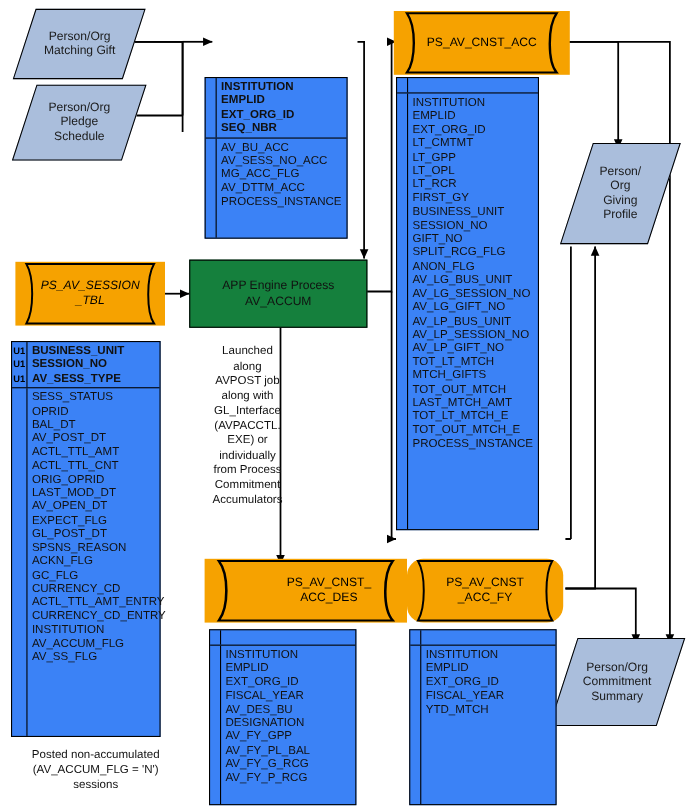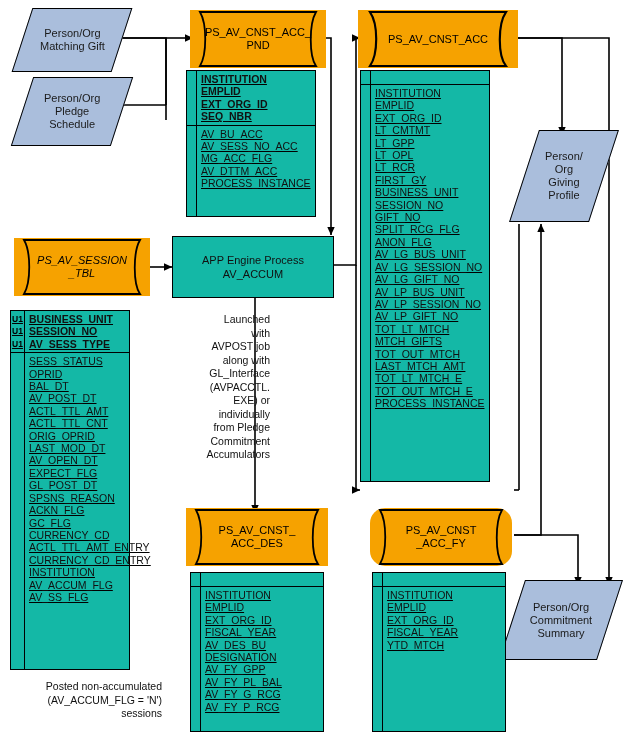--- a/index.html
+++ b/index.html
@@ -47,40 +47,39 @@
     display:flex;
     align-items:center;
     justify-content:center;
   }
   .tape .tape-svg{ position:absolute; left:0; top:0; width:100%; height:100%; }
   .tape .tape-lbl{ position:relative; z-index:2; padding:0 18px; }
 
   
   .procbox{
     position:absolute;
-    background:#14b8a6;
+    background:#15803d;
     border:1px solid #000;
     color:#111;
     font-size:11px;
     line-height:14px;
     text-align:center;
     display:flex;
     align-items:center;
     justify-content:center;
   }
 
   
   .rec{
     position:absolute;
     border:1px solid #000;
-    background:#14b8a6;
+    background:#3b82f6;
     box-sizing:border-box;
     display:flex;
     flex-direction:column;
-    text-decoration:underline;
   }
   .rec .rec-hdr,
   .rec .rec-body{
     display:flex;
     box-sizing:border-box;
   }
   .rec .rec-hdr{ border-bottom:1px solid #000; }
   .rec .gut{
     width:14px;
     flex:0 0 14px;
@@ -109,21 +108,21 @@
   .rec .rec-body{ flex:1 1 auto; }
   .rec .rec-body .gut{ padding-top:0; }
   .rec.empty-hdr .rec-hdr{ height:14px; }
 
   
   .caption{
     position:absolute;
     font-size:10.5px;
     line-height:13.5px;
     color:#111;
-    text-align:right;
+    text-align:center;
   }
 </style>
 </head>
 <body>
 
 <div id="diagram">
 
   <svg class="layer" viewBox="0 0 627 735">
     <defs>
       <marker id="arw" markerWidth="9" markerHeight="9" refX="8.4" refY="4.5" orient="auto" markerUnits="userSpaceOnUse">
@@ -188,50 +187,41 @@
   </div>
 
   <div class="para" style="left:512px; top:580px; width:96px; height:78px;">
     <span>
       <span>Person/Org</span><br>
       <span>Commitment</span><br>
       <span>Summary</span>
     </span>
   </div>
 
-  <div class="tape" style="left:190px; top:10px; width:136px; height:58px;">
-    <svg class="tape-svg" viewBox="0 0 136 58" preserveAspectRatio="none">
-      <path d="M10,2 L126,2 C119,14 119,46 126,56 L10,56 C17,44 17,14 10,2 Z" fill="#f6a200" stroke="#000" stroke-width="1.8"></path>
-    </svg>
-    <div class="tape-lbl">
-      <span>PS_AV_CNST_ACC_</span><br>
-      <span>PND</span>
-    </div>
-  </div>
 
   <div class="tape" style="left:358px; top:10px; width:160px; height:58px;">
     <svg class="tape-svg" viewBox="0 0 134 58" preserveAspectRatio="none">
       <path d="M10,2 L124,2 C117,14 117,46 124,56 L10,56 C17,44 17,14 10,2 Z" fill="#f6a200" stroke="#000" stroke-width="1.8"></path>
     </svg>
     <div class="tape-lbl">
       <span>PS_AV_CNST_ACC</span>
     </div>
   </div>
 
   <div class="tape" style="left:14px; top:238px; width:136px; height:58px;font-style:italic;">
     <svg class="tape-svg" viewBox="0 0 136 58" preserveAspectRatio="none">
       <path d="M10,2 L126,2 C119,14 119,46 126,56 L10,56 C17,44 17,14 10,2 Z" fill="#f6a200" stroke="#000" stroke-width="1.8"></path>
     </svg>
     <div class="tape-lbl">
       <span>PS_AV_SESSION</span><br>
       <span>_TBL</span>
     </div>
   </div>
 
-  <div class="tape" style="left:186px; top:508px; width:142px; height:58px;">
+  <div class="tape" style="left:186px; top:508px; width:142px; height:58px;padding-left:42px;">
     <svg class="tape-svg" viewBox="0 0 142 58" preserveAspectRatio="none">
       <path d="M10,2 L132,2 C125,14 125,46 132,56 L10,56 C17,44 17,14 10,2 Z" fill="#f6a200" stroke="#000" stroke-width="1.8"></path>
     </svg>
     <div class="tape-lbl">
       <span>PS_AV_CNST_</span><br>
       <span>ACC_DES</span>
     </div>
   </div>
 
   <div class="tape" style="left:370px; top:508px; width:142px; height:58px;border-radius:15px;">
@@ -304,21 +294,21 @@
         <div class="f">MTCH_GIFTS</div>
         <div class="f">TOT_OUT_MTCH</div>
         <div class="f">LAST_MTCH_AMT</div>
         <div class="f">TOT_LT_MTCH_E</div>
         <div class="f">TOT_OUT_MTCH_E</div>
         <div class="f">PROCESS_INSTANCE</div>
       </div>
     </div>
   </div>
 
-  <div class="rec" style="left:10px; top:310px; width:120px; height:360px;">
+  <div class="rec" style="left:10px; top:310px; width:136px; height:360px;">
     <div class="rec-hdr">
       <div class="gut">
         <div>U1</div>
         <div>U1</div>
         <div>U1</div>
       </div>
       <div class="fields">
         <div class="f">BUSINESS_UNIT</div>
         <div class="f">SESSION_NO</div>
         <div class="f">AV_SESS_TYPE</div>
@@ -385,28 +375,28 @@
         <div class="f">EMPLID</div>
         <div class="f">EXT_ORG_ID</div>
         <div class="f">FISCAL_YEAR</div>
         <div class="f">YTD_MTCH</div>
       </div>
     </div>
   </div>
 
   <div class="caption" style="left:180px; top:313px; width:90px;">
     <div>Launched</div>
-    <div>with</div>
+    <div>along</div>
     <div>AVPOST job</div>
     <div>along with</div>
     <div>GL_Interface</div>
     <div>(AVPACCTL.</div>
     <div>EXE) or</div>
     <div>individually</div>
-    <div>from Pledge</div>
+    <div>from Process</div>
     <div>Commitment</div>
     <div>Accumulators</div>
   </div>
 
   <div class="caption" style="left:12px; top:680px; width:150px;">
     <div>Posted non-accumulated</div>
     <div>(AV_ACCUM_FLG = 'N')</div>
     <div>sessions</div>
   </div>
 

